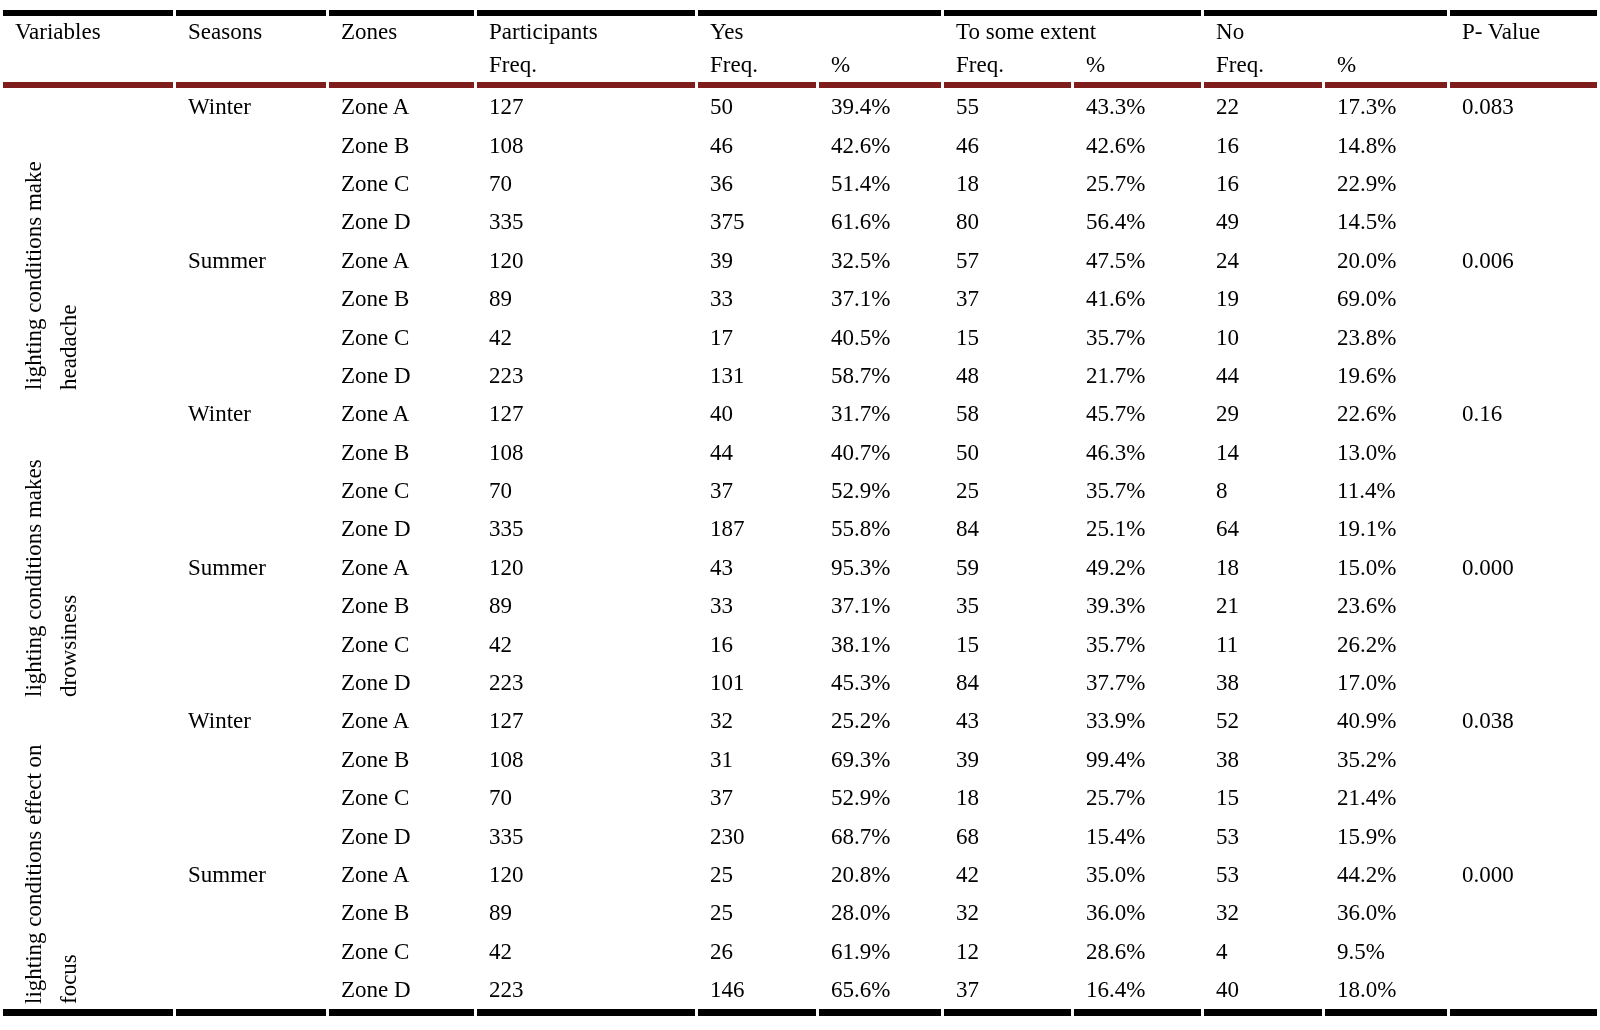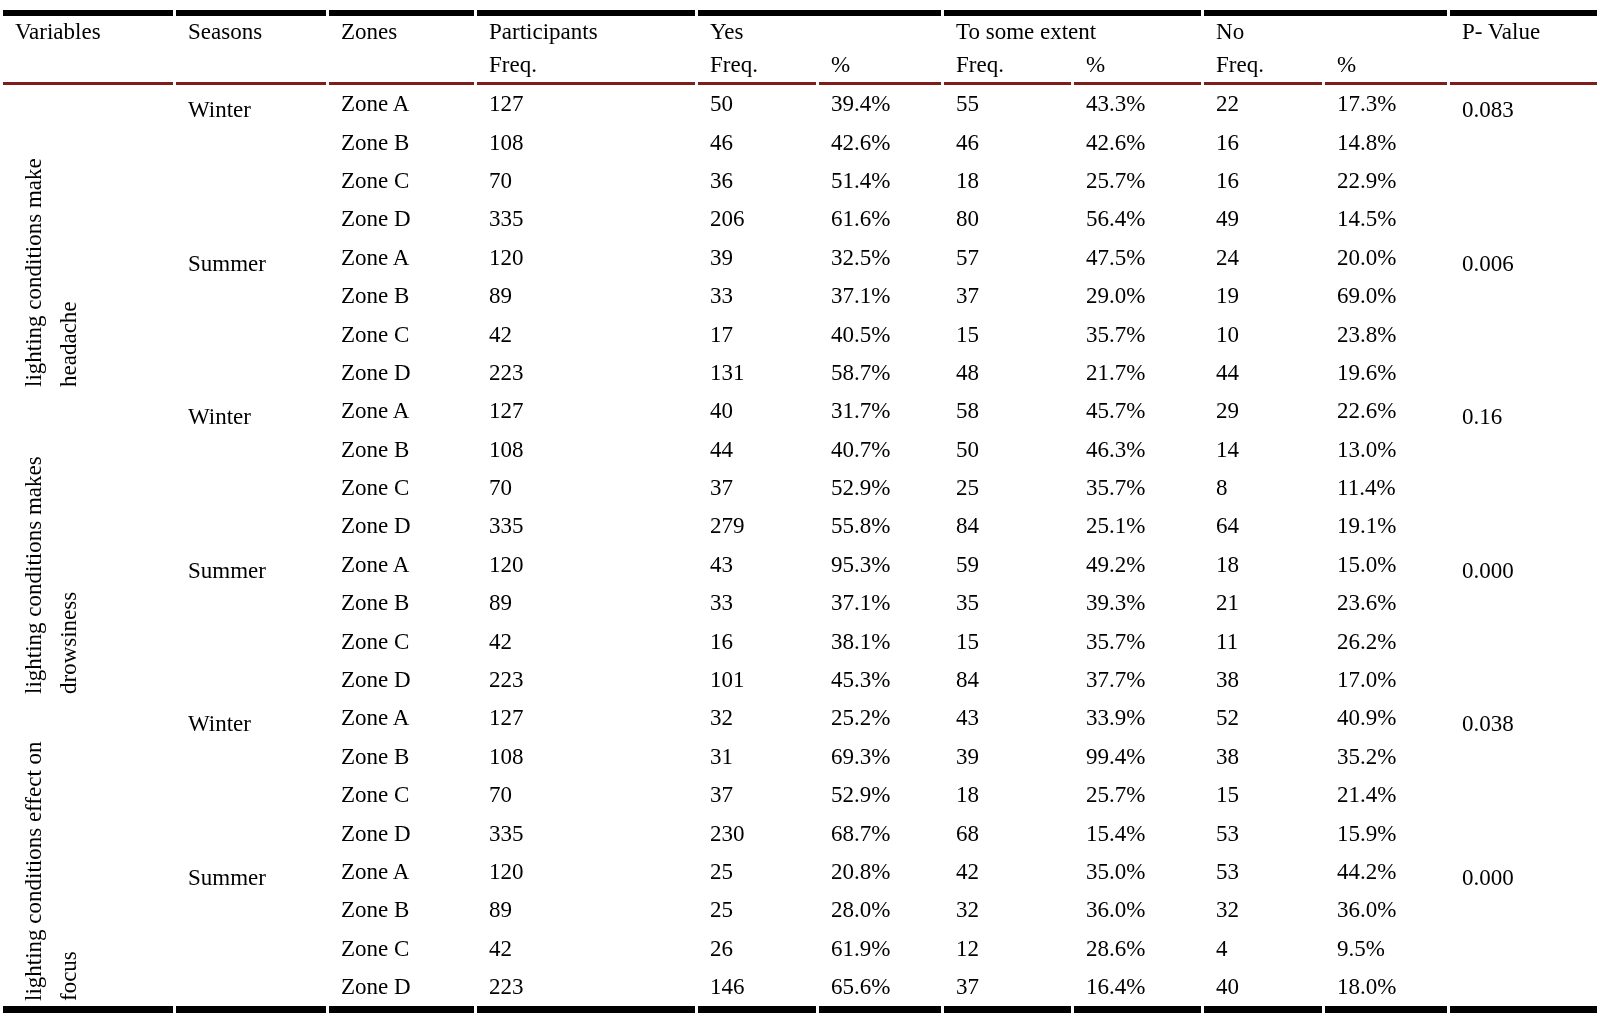--- a/index.html
+++ b/index.html
@@ -22,23 +22,23 @@
     white-space: nowrap;
   }
   thead th {
     font-weight: normal;
     height: 30px;
     padding-top: 3px;
     vertical-align: top;
   }
   th.reg { font-weight: normal; }
   th.h1 { border-top: 6px solid #000; }
-  th.hb { border-bottom: 3px solid #7f1d1d; margin-top: 24px; }
+  th.hb { border-bottom: 6px solid #7f1d1d; margin-top: 24px; }
   tbody td { height: 38.4px; vertical-align: middle; }
-  td.season-cell, td.pv-cell { vertical-align: top; padding-top: 12px; }
+  td.season-cell, td.pv-cell { vertical-align: top; padding-top: 6px; }
   td.var-cell { vertical-align: top; padding: 4px 0 0 14px; }
   .vtext {
     writing-mode: vertical-rl;
     transform: rotate(180deg);
     height: 298px;
     line-height: 1.5;
   }
   .vline { display: block; }
   .bb { border-bottom: 7px solid #000; }
 </style>
@@ -117,21 +117,21 @@
       <td>36</td>
       <td>51.4%</td>
       <td>18</td>
       <td>25.7%</td>
       <td>16</td>
       <td>22.9%</td>
     </tr>
     <tr>
       <td>Zone D</td>
       <td>335</td>
-      <td>206</td>
+      <td>375</td>
       <td>61.6%</td>
       <td>80</td>
       <td>56.4%</td>
       <td>49</td>
       <td>14.5%</td>
     </tr>
     <tr>
       <td class="season-cell" rowspan="4">Summer</td>
       <td>Zone A</td>
       <td>120</td>
@@ -142,21 +142,21 @@
       <td>24</td>
       <td>20.0%</td>
       <td class="pv-cell" rowspan="4">0.006</td>
     </tr>
     <tr>
       <td>Zone B</td>
       <td>89</td>
       <td>33</td>
       <td>37.1%</td>
       <td>37</td>
-      <td>29.0%</td>
+      <td>41.6%</td>
       <td>19</td>
       <td>69.0%</td>
     </tr>
     <tr>
       <td>Zone C</td>
       <td>42</td>
       <td>17</td>
       <td>40.5%</td>
       <td>15</td>
       <td>35.7%</td>
@@ -208,21 +208,21 @@
       <td>37</td>
       <td>52.9%</td>
       <td>25</td>
       <td>35.7%</td>
       <td>8</td>
       <td>11.4%</td>
     </tr>
     <tr>
       <td>Zone D</td>
       <td>335</td>
-      <td>279</td>
+      <td>187</td>
       <td>55.8%</td>
       <td>84</td>
       <td>25.1%</td>
       <td>64</td>
       <td>19.1%</td>
     </tr>
     <tr>
       <td class="season-cell" rowspan="4">Summer</td>
       <td>Zone A</td>
       <td>120</td>

